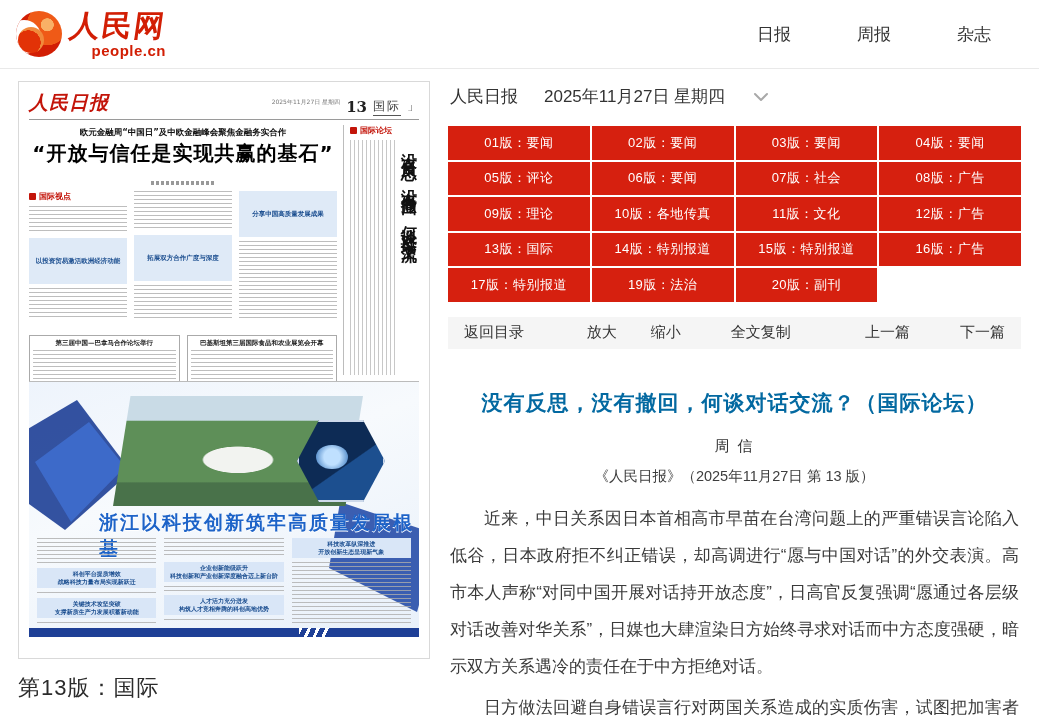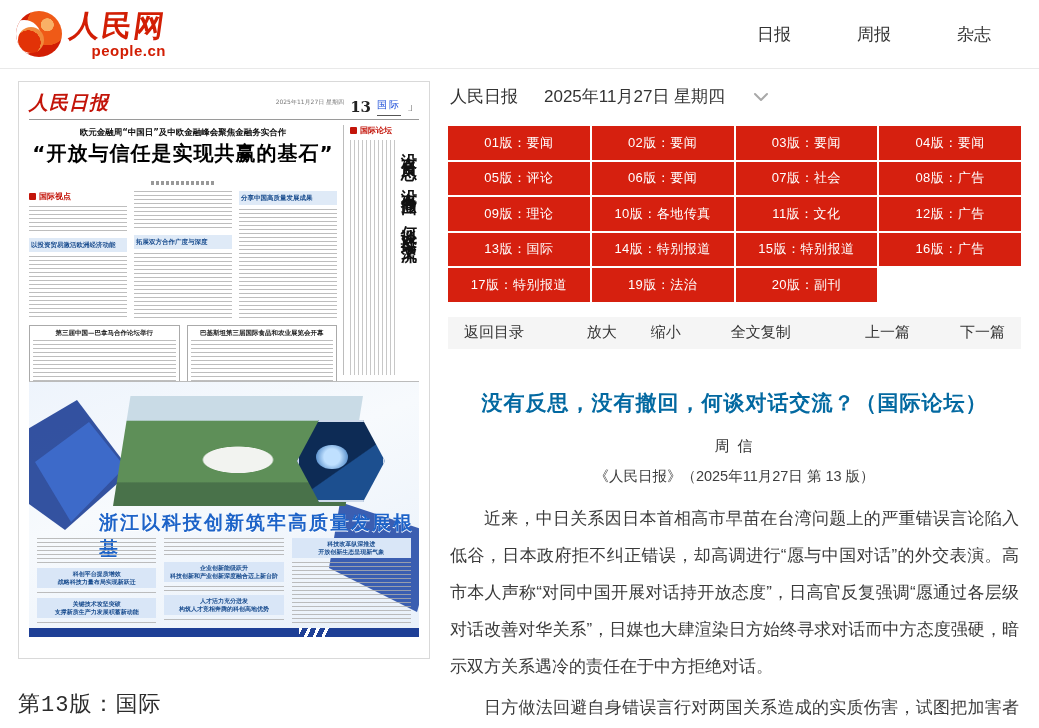--- a/index.html
+++ b/index.html
@@ -30,43 +30,43 @@
   .left-col { width:412px; flex:0 0 auto; }
   .thumb { width:412px; height:578px; border:1px solid #d9d9d9; background:#fff;
     padding:8px 10px 6px 10px; font-family:"DejaVu Sans",sans-serif; overflow:hidden; }
   .mast-row { display:flex; align-items:flex-end; justify-content:space-between;
     border-bottom:1px solid #9a9a9a; padding-bottom:3px; }
   .mast-script { font-family:"DejaVu Serif","Liberation Serif",serif; font-weight:bold; font-style:italic;
     font-size:19px; color:#c3150a; letter-spacing:1px; }
   .mast-right { display:flex; gap:6px; }
   .mast-date { font-size:6px; color:#777; }
   .mast-pageno { font-size:15px; color:#222; font-weight:bold; font-family:"DejaVu Serif",serif; }
-  .mast-section { font-size:10px; color:#1d4ed8; letter-spacing:2px; border-bottom:1px solid #555; }
+  .mast-section { font-size:12px; color:#404040; letter-spacing:2px; border-bottom:1px solid #555; }
   .mast-quote { font-size:12px; color:#444; }
 
   .paper-body { display:flex; margin-top:5px; height:250px; }
   .paper-left { flex:1; padding-right:6px; }
   .paper-right { width:76px; border-left:1px solid #bcbcbc; padding-left:6px;
     display:flex; flex-direction:column; }
 
   .kicker { text-align:center; font-size:8.5px; font-weight:bold; color:#111; margin:2px 0 3px; }
   .big-head { text-align:center; font-size:20px; font-weight:bold; color:#000;
     letter-spacing:1px; line-height:1.15; margin-bottom:16px; }
   .mini-byline { width:64px; height:4px; margin:0 auto 6px;
     background:repeating-linear-gradient(to right,#999 0 3px,transparent 3px 5px); }
 
   .cols { display:flex; gap:7px; height:128px; }
   .pcol { flex:1; display:flex; flex-direction:column; gap:4px; }
   .tag { display:flex; align-items:center; gap:3px; font-size:8px; font-weight:bold; color:#c3150a; }
   .tag .sq { width:7px; height:7px; background:#c3150a; display:inline-block; border-radius:1px; }
   .lines { flex:1; background:repeating-linear-gradient(to bottom,#adadad 0 1px,transparent 1px 4px); opacity:.8; }
   .bluebox { background:#dfeaf7; color:#1a4d8f; font-size:6.5px; font-weight:bold;
-    padding:3px 2px; line-height:1.3; }
-
-  .mini-articles { display:flex; gap:7px; height:62px; margin-top:6px; }
+    text-align:center; padding:19px 2px; line-height:1.3; }
+
+  .mini-articles { display:flex; gap:7px; height:62px; margin-top:16px; }
   .mini-art { flex:1; border:1px solid #aaa; padding:3px; display:flex; flex-direction:column; gap:3px; }
   .mini-art .t { font-size:6.5px; font-weight:bold; color:#222; text-align:center; line-height:1.25; }
 
   .vtag { margin-bottom:4px; }
   .vwrap { flex:1; display:flex; }
   .vlines { flex:1; background:repeating-linear-gradient(to right,#b5b5b5 0 1px,transparent 1px 4px); opacity:.75; margin-right:4px; }
   .vtitle { writing-mode:vertical-rl; font-size:16px; font-weight:bold; color:#111;
     letter-spacing:4px; line-height:1.2; }
 
   
@@ -93,21 +93,21 @@
   .ad-head { position:absolute; left:70px; top:128px; font-size:19px; font-weight:bold;
     color:#1d63c8; letter-spacing:2px; text-shadow:0 1px 0 #fff; }
   .ad-cols { position:absolute; left:8px; right:8px; top:156px; bottom:14px; display:flex; gap:8px; }
   .ad-col { flex:1; display:flex; flex-direction:column; gap:4px; }
   .ad-box { background:#d9e6f7; color:#1a4d8f; font-size:6px; font-weight:bold;
     text-align:center; line-height:1.35; padding:2px 2px; }
   .ad-foot { position:absolute; left:0; right:0; bottom:0; height:9px; background:#1e3f96; }
   .ad-foot::after { content:""; position:absolute; right:90px; top:0; width:30px; height:9px;
     background:repeating-linear-gradient(115deg,#fff 0 3px,#1e3f96 3px 8px); }
 
-  .caption { margin-top:30px; font-family:Liberation Mono, monospace;
+  .caption { margin-top:14px; font-family:Liberation Sans, sans-serif;
     font-size:22px; color:#2b2b2b; letter-spacing:1px; }
 
   
   .right-col { flex:1; min-width:0; padding-top:4px; }
   .paper-bar { display:flex; align-items:center; gap:26px; font-size:17px; color:#333; padding-left:2px; }
   .paper-bar .chev { display:inline-flex; margin-left:2px; cursor:pointer; }
 
   .grid { margin-top:18px; display:grid; grid-template-columns:repeat(4,1fr); gap:2px; }
   .grid .cell { background:#d6200f; color:#fff; font-size:13px; height:33.5px;
     display:flex; align-items:center; justify-content:center; cursor:pointer; letter-spacing:.5px; }

